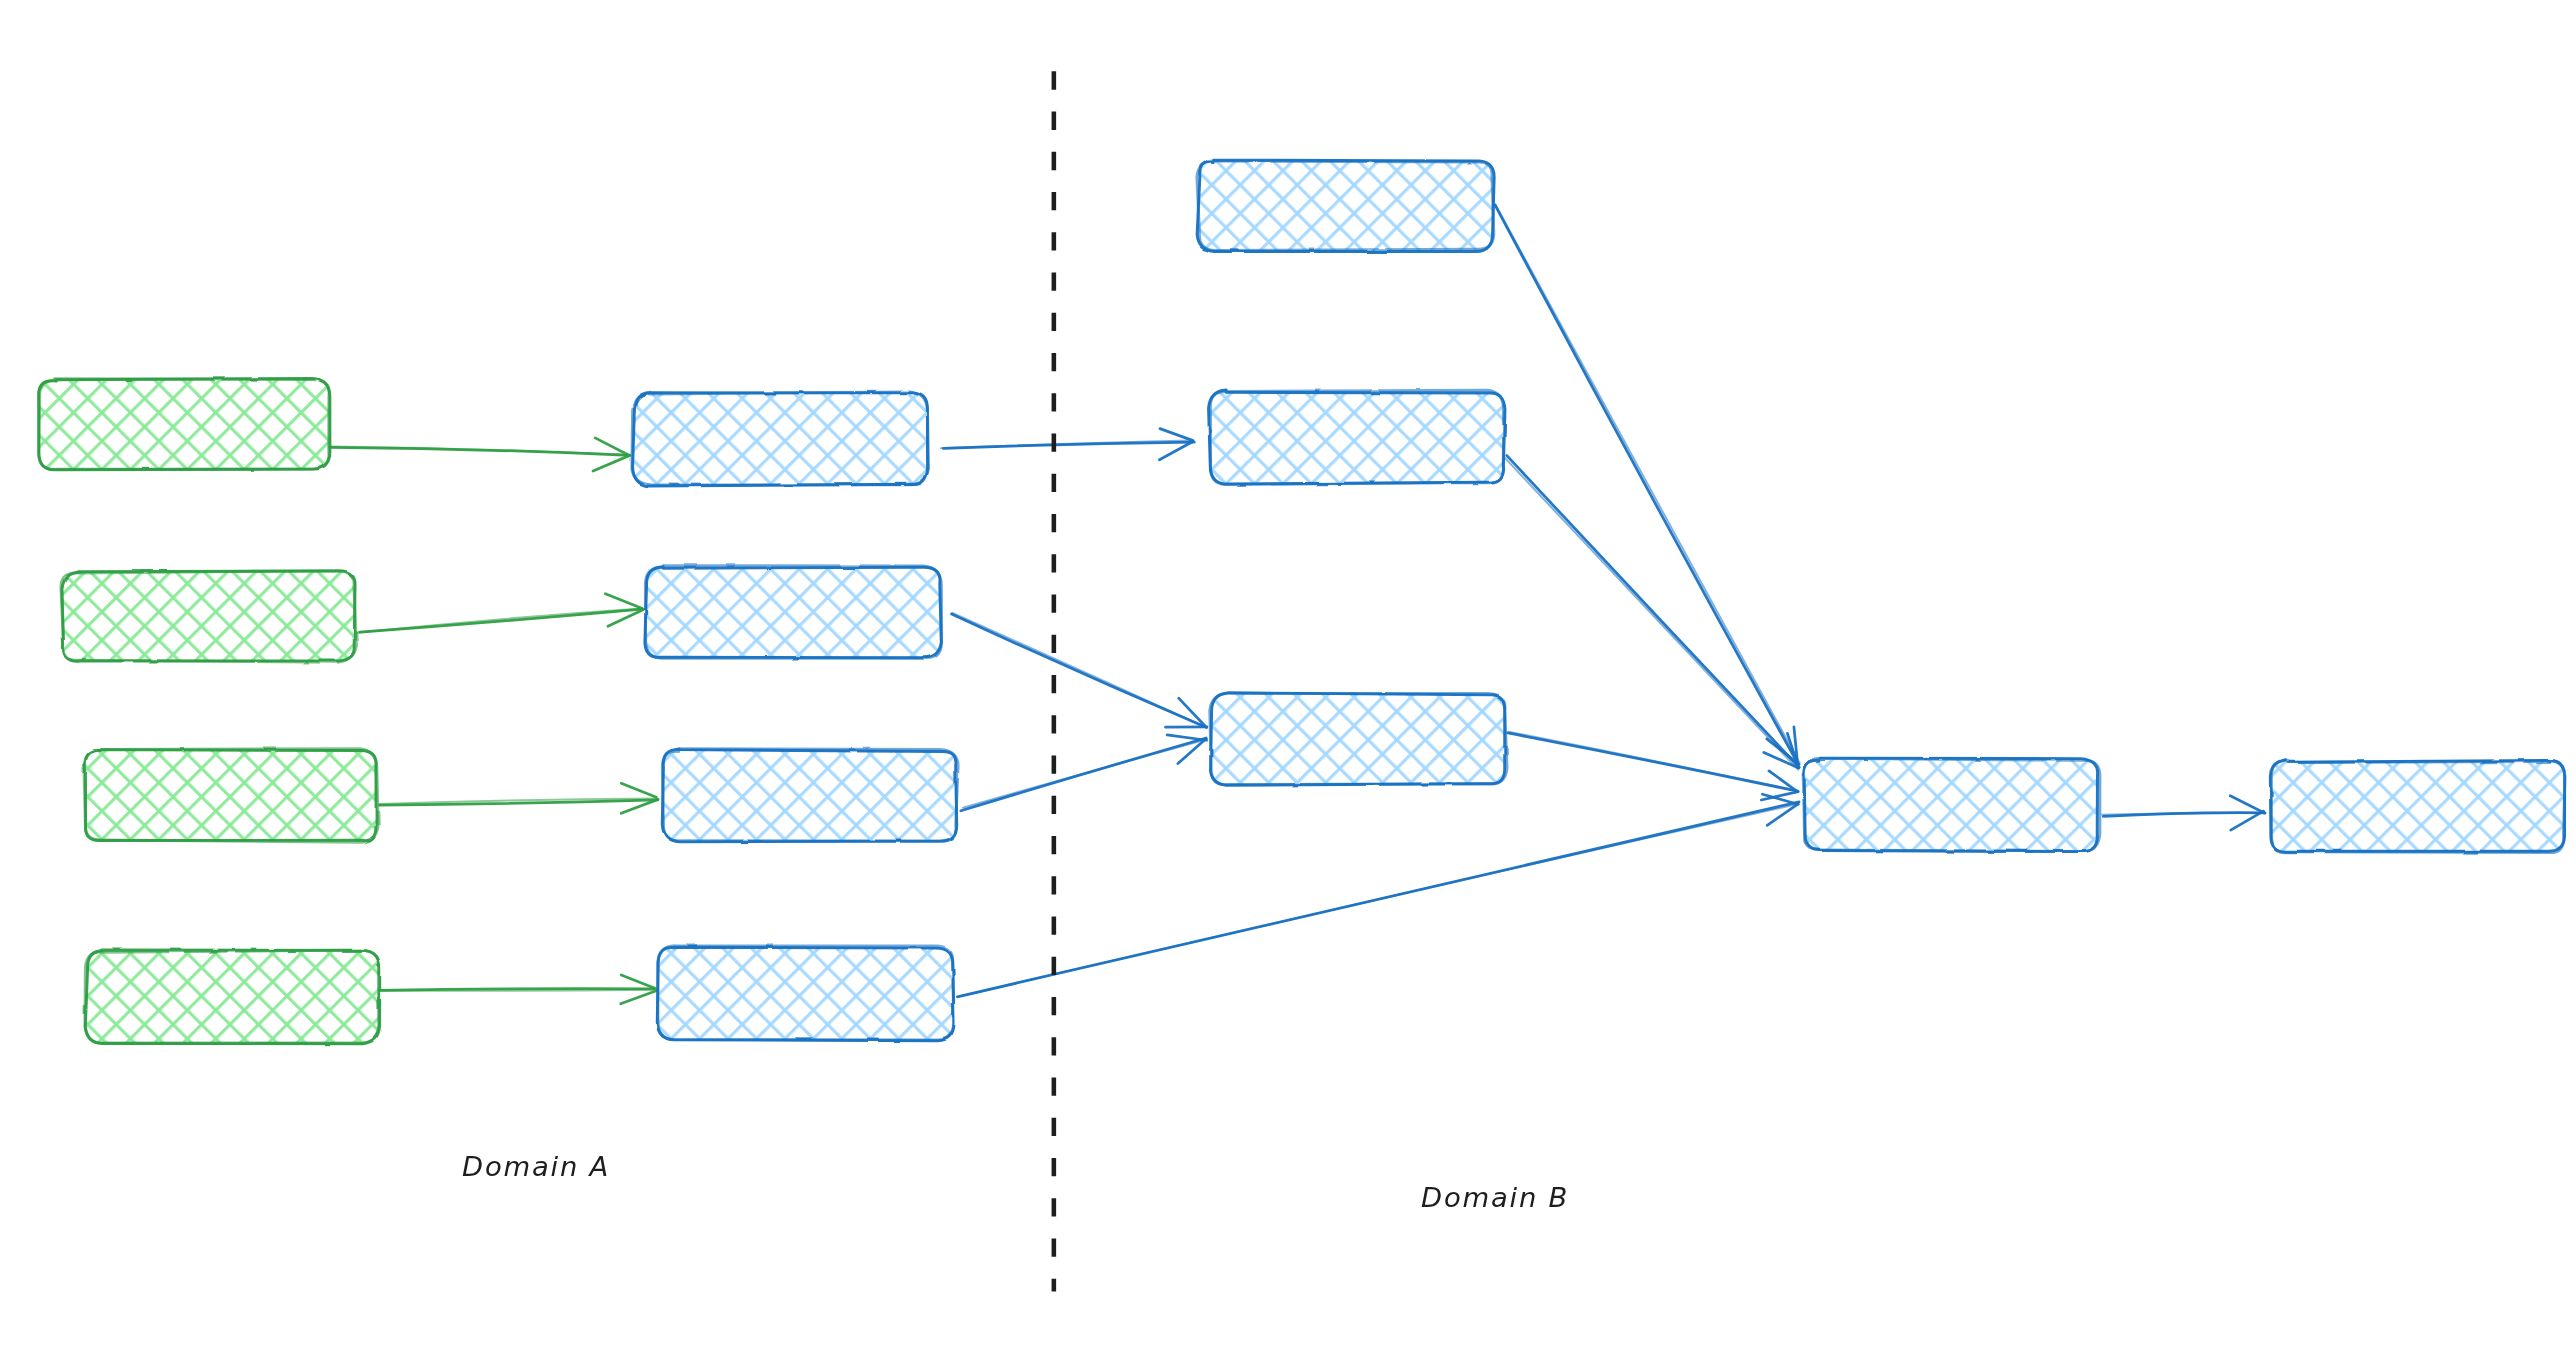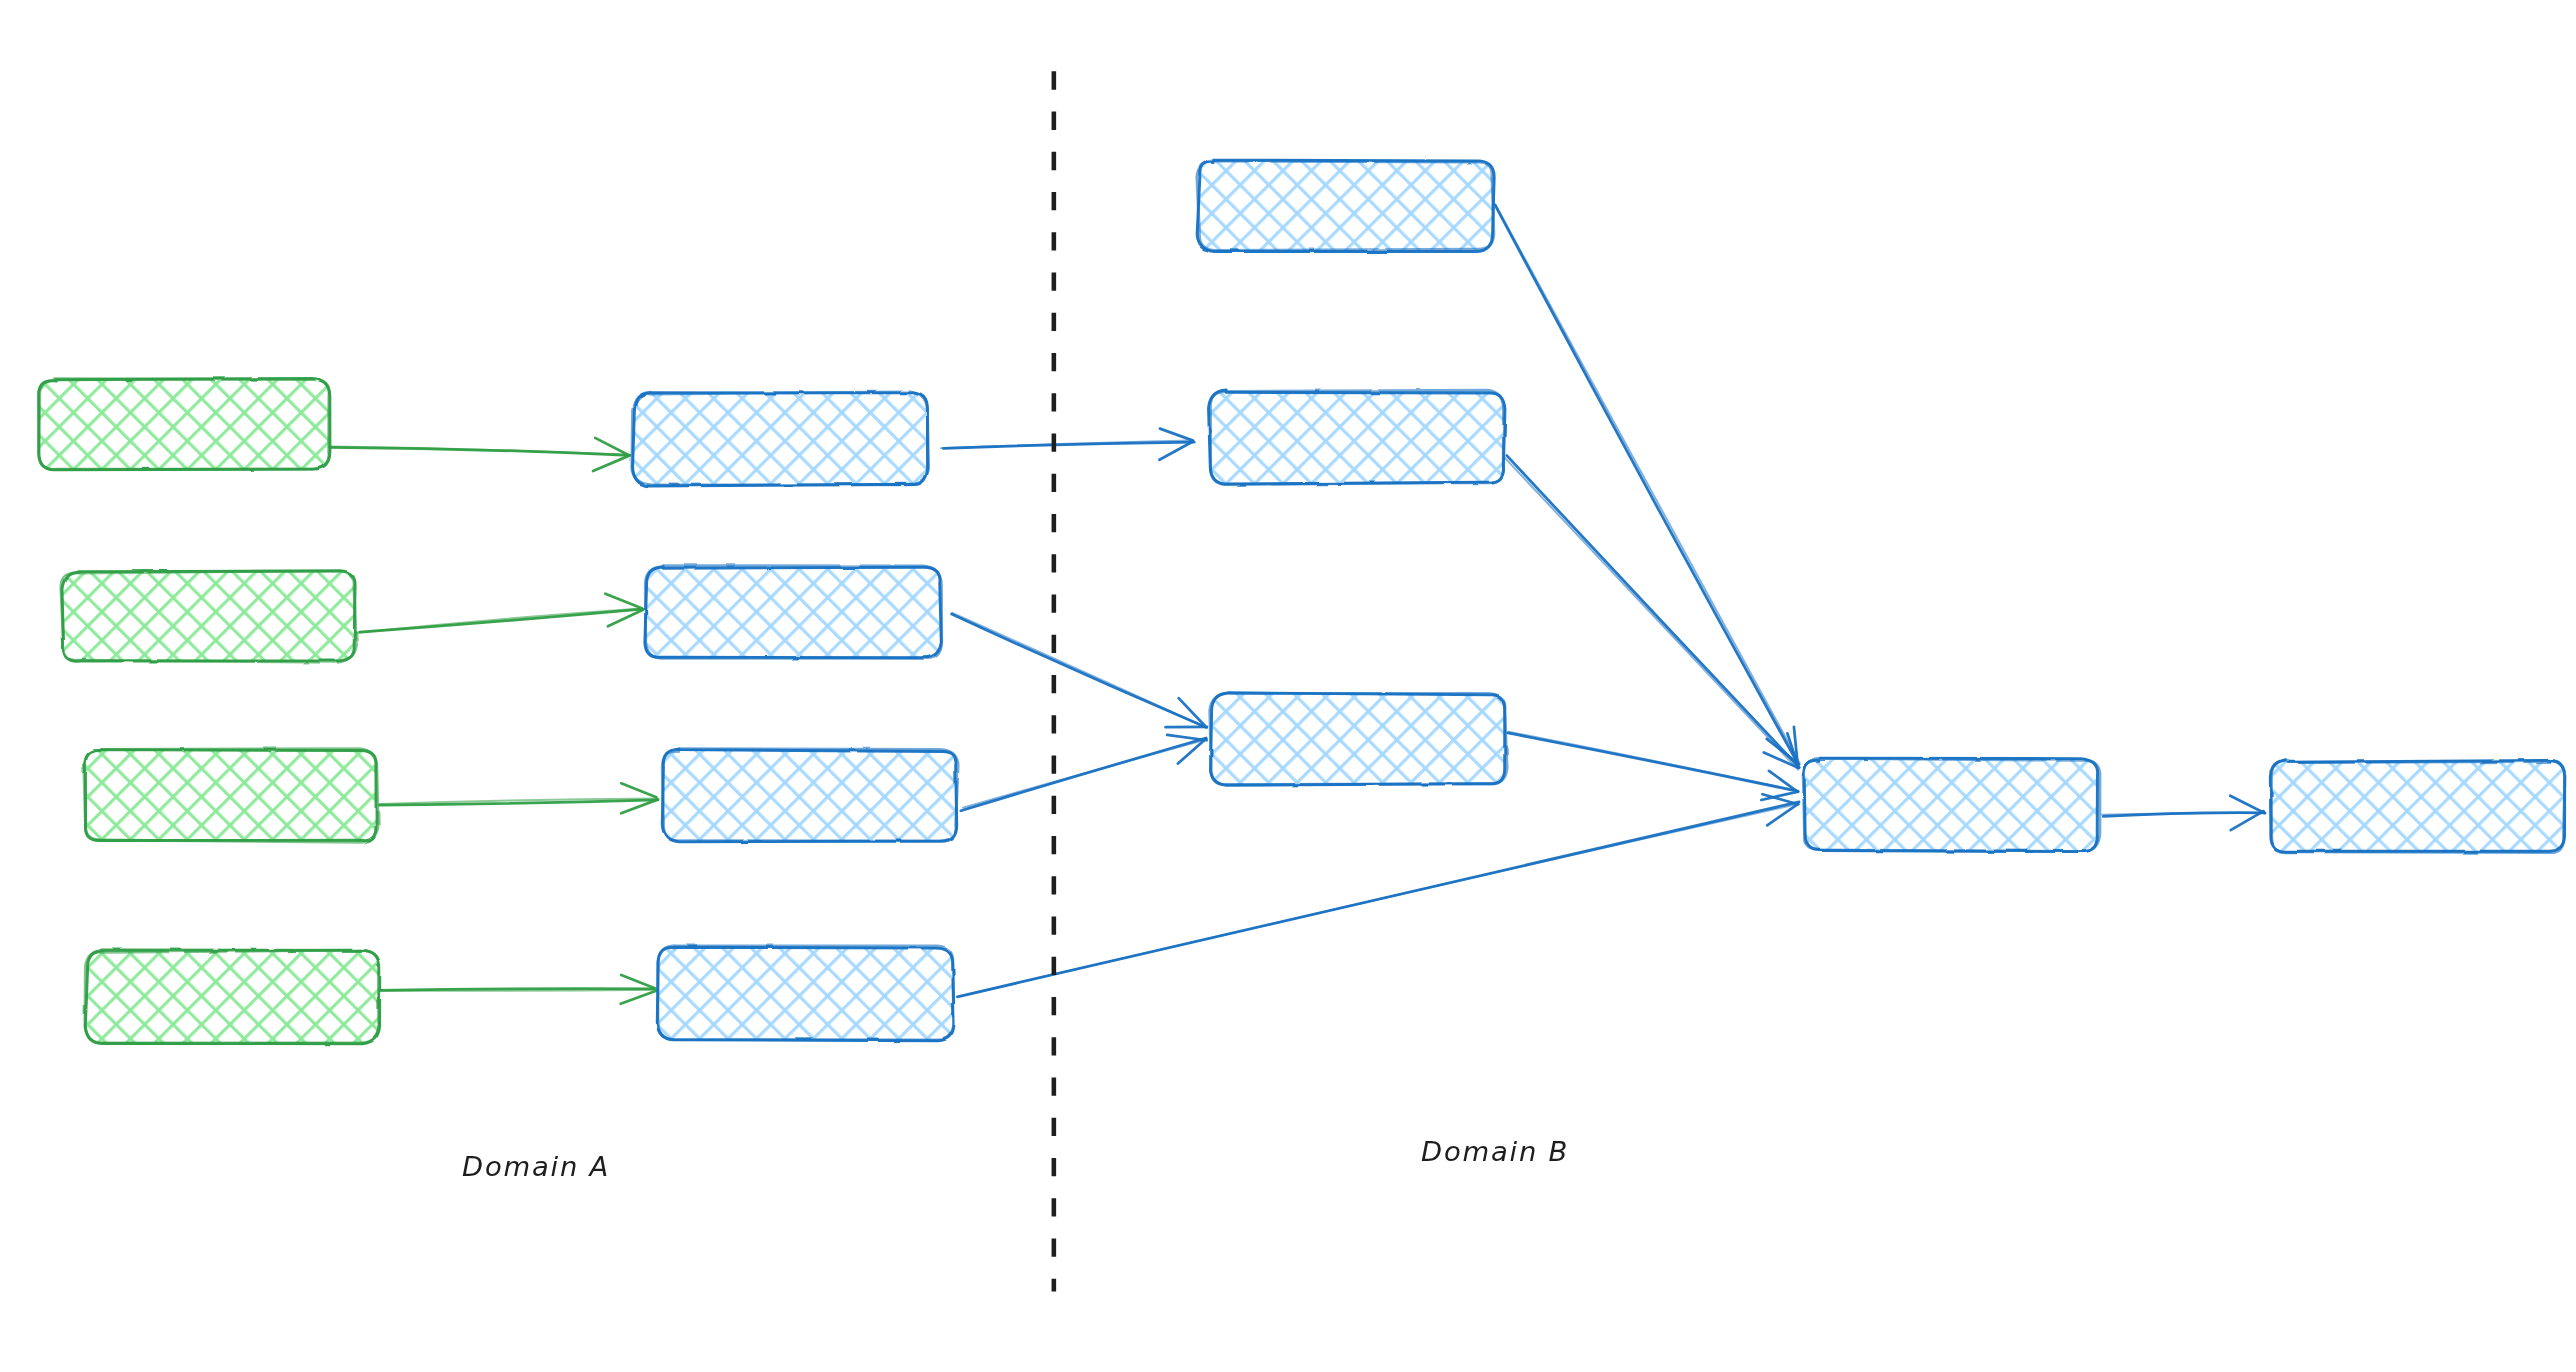--- a/index.html
+++ b/index.html
@@ -277,15 +277,15 @@
           <path d="M 2501.640989967622 833.4284868889954 L 2786.341536166053 831.2894309191499 Q 2802.8033290792255 830.7382291983347 2803.7589892384594 848.3647781014909 L 2803.6720150990413 913.7353626010474 Q 2803.036139500793 931.1051886918489 2785.609930879623 930.600035078777 L 2499.1921323941087 930.5759352598805 Q 2483.041083693691 930.6378714503255 2482.578484117519 915.6783446049783 L 2481.9562326755376 850.7968801099341 Q 2481.2676192258486 833.2945365258026 2498.4132428249345 830.615805078065" fill="none" stroke="#1971c2" stroke-width="3.2" stroke-linecap="round" stroke-linejoin="round" opacity="0.95" filter="url(#rough)"></path>
           <path d="M 2500.750197289791 833.5464204023126 L 2787.222790573537 832.4820483646821 Q 2803.3568536185658 830.3720745902974 2804.060045913793 848.9272876450326 L 2802.4699790450745 913.0726336284075 Q 2804.092956090346 933.3389142479282 2787.2411637735554 932.132808257686 L 2498.8677558539434 931.3154164565261 Q 2482.979930289742 931.8681632535997 2483.4423292778433 913.5438331216108 L 2483.229380333517 850.9022780705709 Q 2482.2080481367184 830.5274025873747 2501.194380934071 831.1269152990077" fill="none" stroke="#1971c2" stroke-width="3.2" stroke-linecap="round" stroke-linejoin="round" opacity="0.6" filter="url(#rough)"></path>
         </g>
       </g>
     <g id="divider-layer">
         <line x1="1152" y1="78" x2="1152" y2="1412" stroke="#1e1e1e" stroke-width="5" stroke-dasharray="20 24" stroke-linecap="butt"></line>
       </g>
   </svg>
 
   <div class="domain-label" id="label-domain-a" style="left: 462px; top: 1151px;">Domain A</div>
-  <div class="domain-label" id="label-domain-b" style="left: 1421px; top: 1136px;">Domain B</div>
+  <div class="domain-label" id="label-domain-b" style="left: 1421px; top: 1182px;">Domain B</div>
 </div>
 
 
 </body></html>

